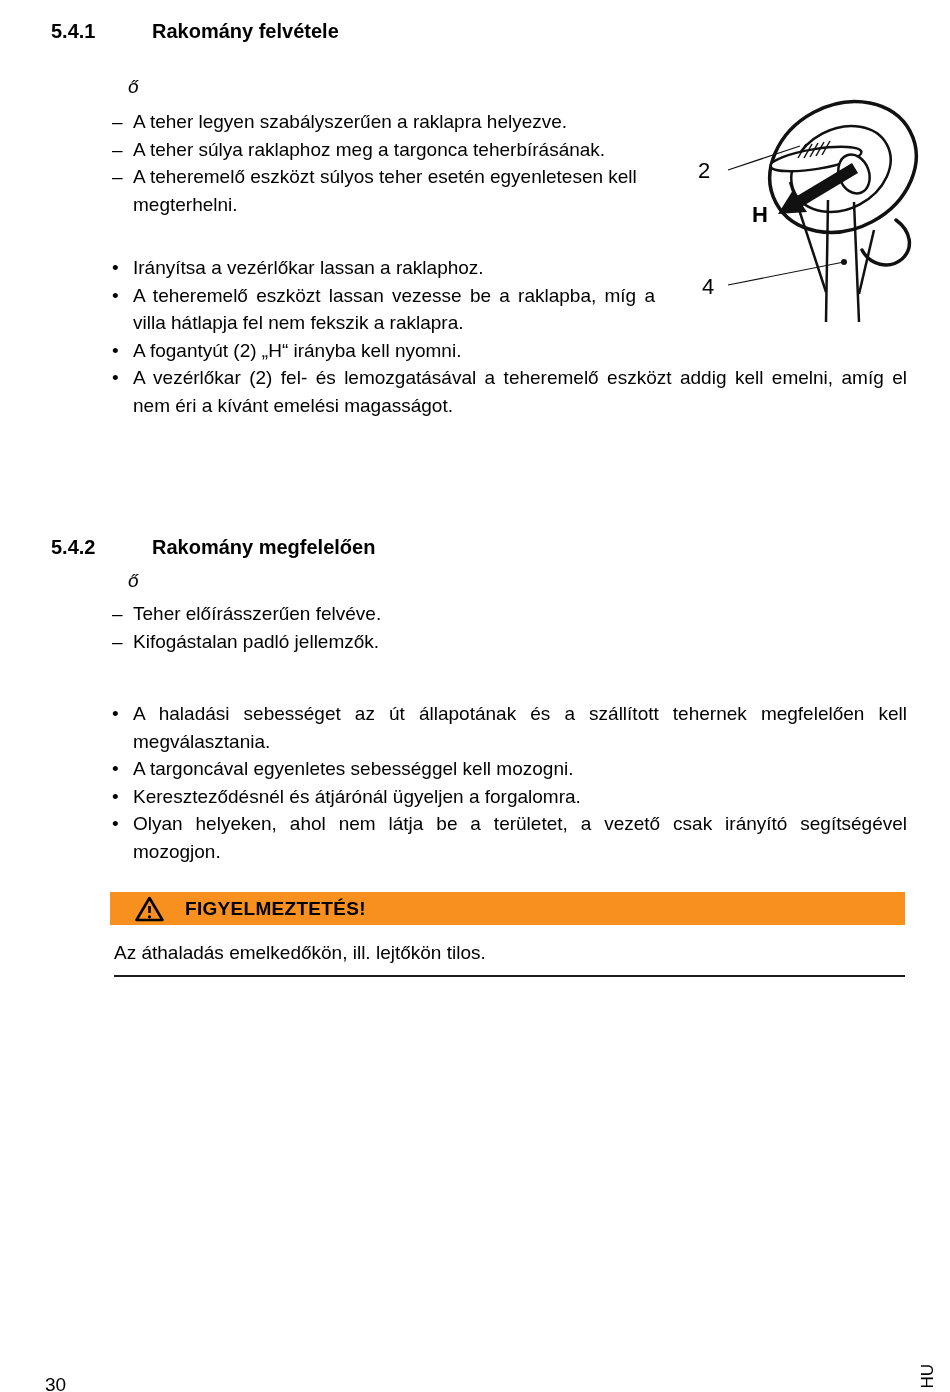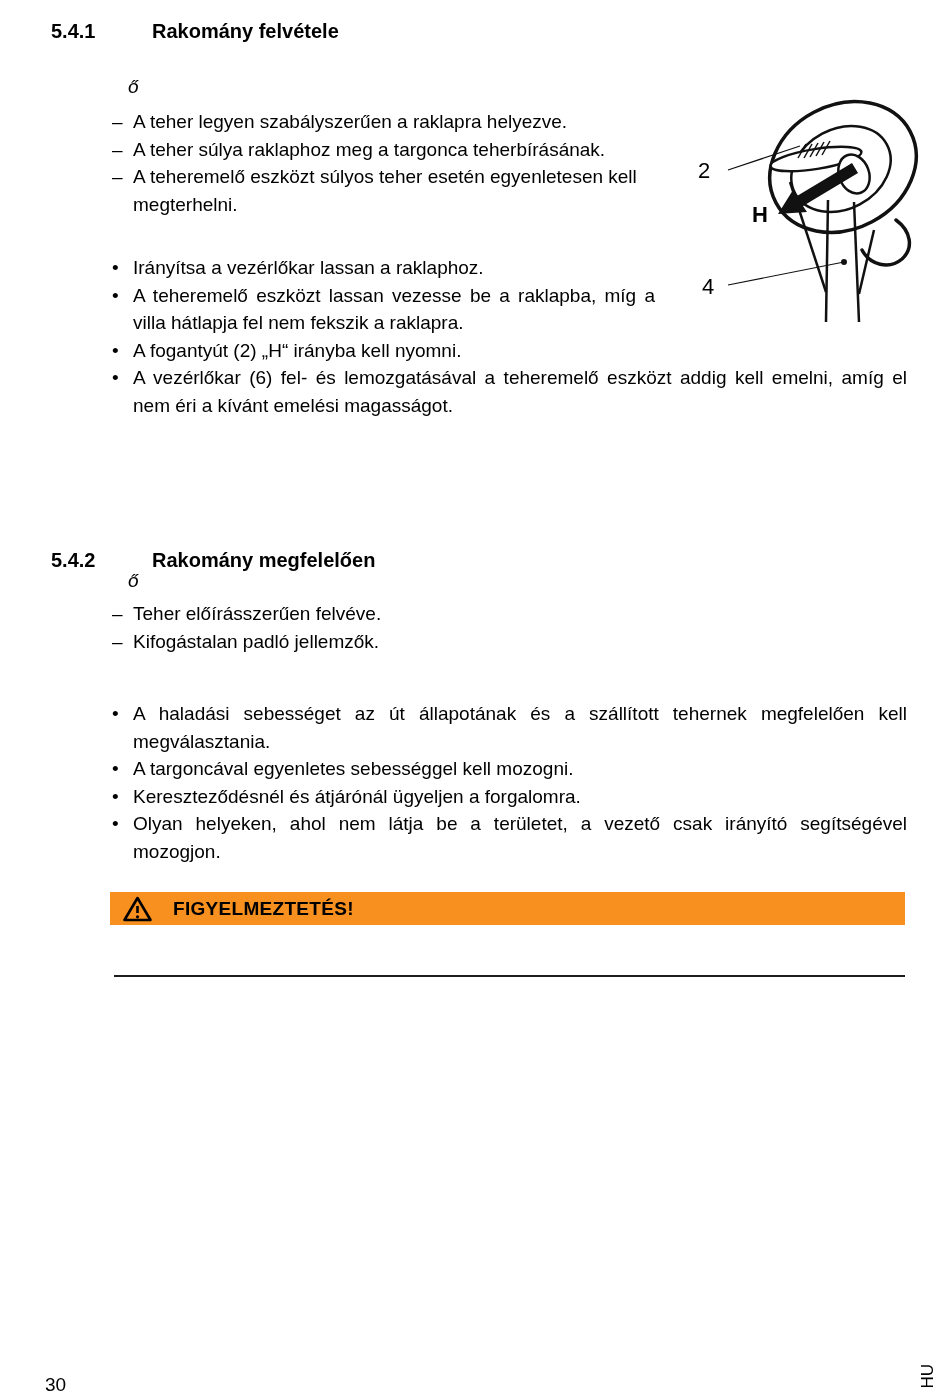--- a/index.html
+++ b/index.html
@@ -14,21 +14,21 @@
   .list{position:absolute;left:112px;width:795px;font-size:19px;line-height:27.5px;}
   .li{display:flex;}
   .li .marker{width:21px;flex:none;}
   .li .txt{flex:1;}
   .li.narrow{width:543px;}
   .li.justify .txt{text-align:justify;}
   .note{padding-left:21px;}
   .figure{position:absolute;left:678px;top:82px;width:270px;height:245px;}
   .warnbar{
     position:absolute;left:110px;top:892px;width:795px;height:33px;
-    display:flex;align-items:center;padding-left:12px;box-sizing:border-box;
+    display:flex;align-items:center;padding-left:24px;box-sizing:border-box;
   }
   .warnbar .title{font-weight:bold;font-size:19px;margin-left:20px;letter-spacing:0.3px;}
   .warntext{position:absolute;left:114px;top:941px;font-size:19px;line-height:24px;}
   .rule{position:absolute;left:114px;top:975px;width:791px;height:2px;background:#1c1c1c;}
   .pagenum{position:absolute;left:45px;top:1374px;font-size:19px;}
   .edition{
     position:absolute;right:12px;bottom:28px;font-size:17px;white-space:nowrap;
     transform:rotate(-90deg);transform-origin:100% 100%;
   }
   svg text{font-family:"Liberation Sans",sans-serif;}
@@ -68,21 +68,21 @@
     <div class="li narrow justify">
       <span class="marker">•</span>
       <span class="txt">A teheremelő eszközt lassan vezesse be a raklapba, míg a villa hátlapja fel nem fekszik a raklapra.</span>
     </div>
     <div class="li">
       <span class="marker">•</span>
       <span class="txt">A fogantyút (2) „H“ irányba kell nyomni.</span>
     </div>
     <div class="li justify">
       <span class="marker">•</span>
-      <span class="txt">A vezérlőkar (6) fel- és lemozgatásával a teheremelő eszközt addig kell emelni, amíg el nem éri a kívánt emelési magasságot.</span>
+      <span class="txt">A vezérlőkar (2) fel- és lemozgatásával a teheremelő eszközt addig kell emelni, amíg el nem éri a kívánt emelési magasságot.</span>
     </div>
   </div>
 
   <div class="figure">
     <svg width="270" height="245" viewBox="0 0 270 245">
 
       <ellipse cx="165" cy="85" rx="76" ry="62" transform="rotate(-28 165 85)" fill="none" stroke="#111" stroke-width="3.5"></ellipse>
       <ellipse cx="163" cy="87" rx="52" ry="40" transform="rotate(-28 163 87)" fill="none" stroke="#111" stroke-width="2.5"></ellipse>
 
       <path d="M 218,138 C 233,149 236,166 224,177 C 211,188 192,183 184,168" fill="none" stroke="#111" stroke-width="3.5" stroke-linecap="round"></path>
@@ -111,21 +111,21 @@
       <line x1="50" y1="88" x2="122" y2="64" stroke="#111" stroke-width="1.2"></line>
       <line x1="50" y1="203" x2="166" y2="180" stroke="#111" stroke-width="1.2"></line>
       <circle cx="166" cy="180" r="3" fill="#111"></circle>
 
       <text x="20" y="96" font-size="22" fill="#000">2</text>
       <text x="74" y="140" font-size="22" font-weight="bold" fill="#000">H</text>
       <text x="24" y="212" font-size="22" fill="#000">4</text>
     </svg>
   </div>
 
-  <div class="heading" style="top:536px;margin-top:13px;">
+  <div class="heading" style="top:536px;">
     <span class="num">5.4.2</span>
     <span>Rakomány megfelelően</span>
   </div>
 
   <div class="prereq" style="top:570px;">ő</div>
 
   <div class="list" style="top:600px;">
     <div class="li">
       <span class="marker">–</span>
       <span class="txt">Teher előírásszerűen felvéve.</span>
@@ -157,19 +157,20 @@
 
   <div class="warnbar" style="background: rgb(247, 144, 30);">
     <svg width="31" height="28" viewBox="0 0 31 28">
       <path d="M15.5,3 L28.5,25 L2.5,25 Z" fill="none" stroke="#000" stroke-width="2.6" stroke-linejoin="round"></path>
       <line x1="15.5" y1="11" x2="15.5" y2="18" stroke="#000" stroke-width="2.6"></line>
       <circle cx="15.5" cy="21.8" r="1.6" fill="#000"></circle>
     </svg>
     <span class="title">FIGYELMEZTETÉS!</span>
   </div>
 
+  <div class="warntext">Az áthaladás emelkedőkön, ill. lejtőkön tilos.</div>
 
   <div class="rule"></div>
 
   <div class="pagenum">30</div>
   <div class="edition">02.17 HU</div>
 
 </div>
 
 </body></html>

